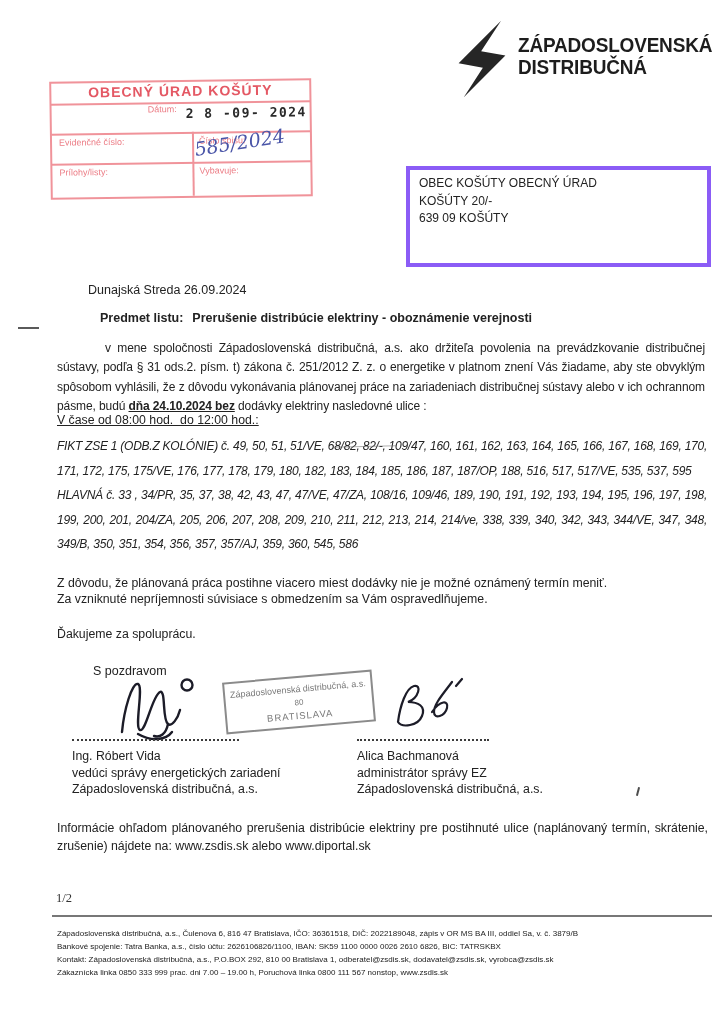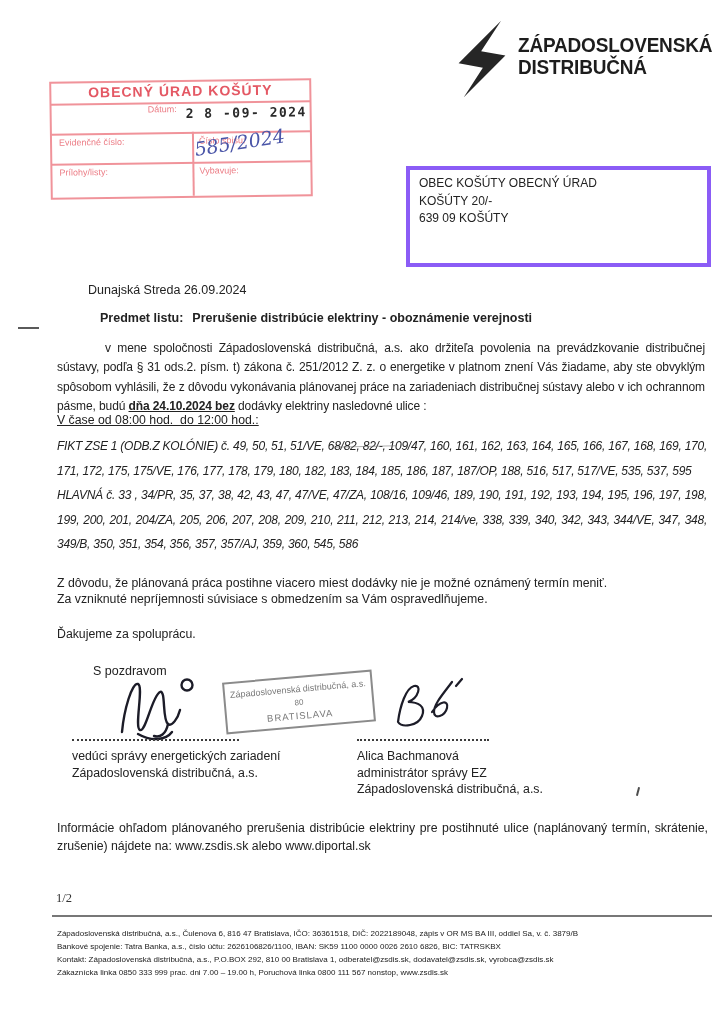--- a/index.html
+++ b/index.html
@@ -186,20 +186,21 @@
       <path d="M10,46 C12,30 18,12 26,10 C34,8 31,22 20,26 C30,26 38,30 34,40 C30,50 14,52 10,46"></path>
       <path d="M44,36 C52,24 61,24 59,32 C57,40 46,44 46,36 C46,28 55,18 64,6"></path>
       <path d="M68,10 L74,3"></path>
     </g>
   </svg>
 
   <div class="dotline dot-left"></div>
   <div class="dotline dot-right"></div>
 
   <div class="sig-block sig-left">
+    <div>Ing. Róbert Vida</div>
     <div>vedúci správy energetických zariadení</div>
     <div>Západoslovenská distribučná, a.s.</div>
   </div>
   <div class="sig-block sig-right">
     <div>Alica Bachmanová</div>
     <div>administrátor správy EZ</div>
     <div>Západoslovenská distribučná, a.s.</div>
   </div>
   <div class="ink-mark"></div>
 

